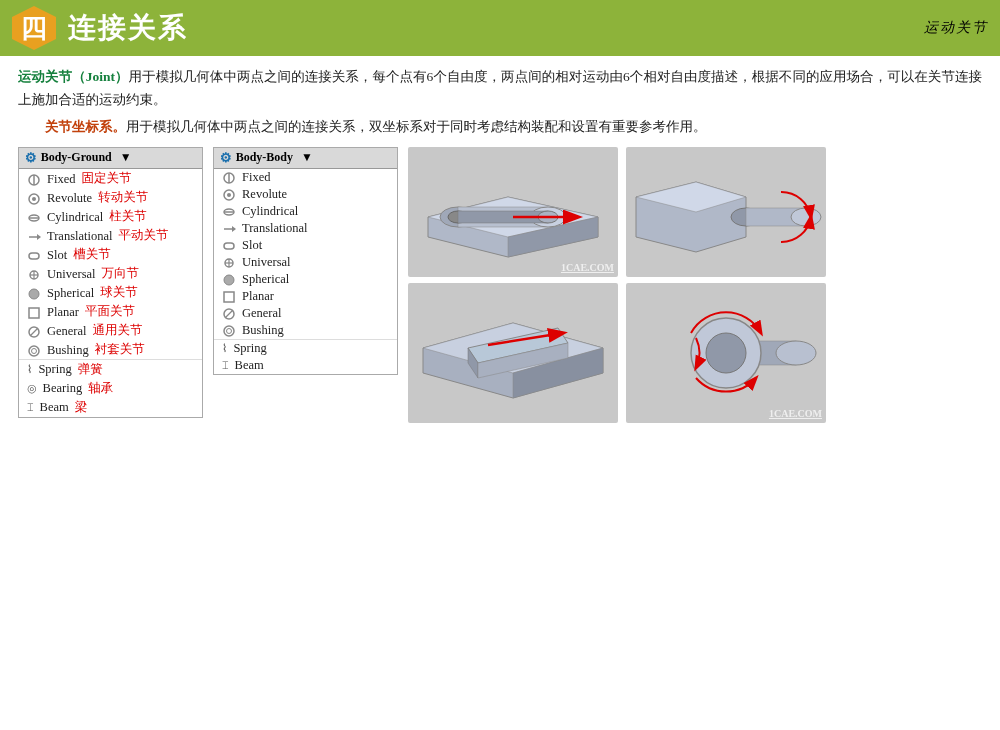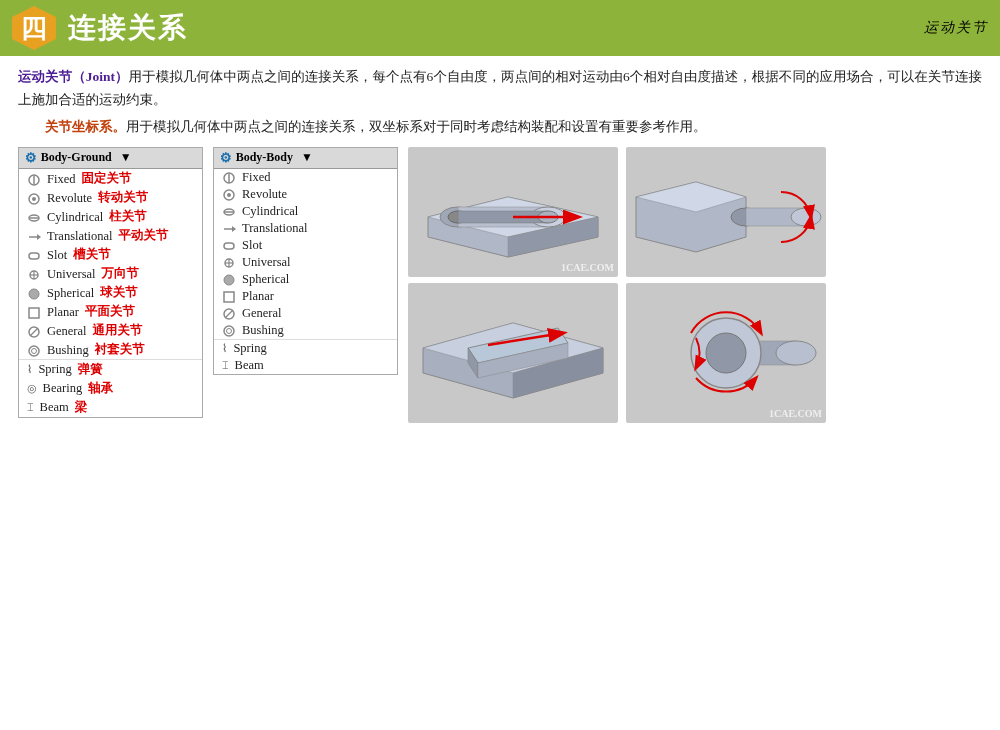--- a/index.html
+++ b/index.html
@@ -64,21 +64,21 @@
     }
 
     .para {
       font-size: 13.5px;
       line-height: 1.7;
       color: #222;
       text-align: justify;
       margin-bottom: 4px;
     }
     .red-bold {
-      color: #4c1d95;
+      color: #15803d;
       font-weight: bold;
     }
     .blue-underline {
       color: #c2410c;
       font-weight: bold;
     }
 
     
     .main-layout {
       display: flex;
@@ -129,21 +129,21 @@
     }
     .item-icon svg {
       width: 14px;
       height: 14px;
     }
     .item-label {
       color: #222;
     }
     .item-label-cn {
       color: #d00;
-      font-weight: bold;
+      font-weight: normal;
     }
     .panel-item.highlighted .item-label,
     .panel-item.highlighted .item-label-cn {
       color: #fff;
     }
     .panel-divider {
       border: none;
       border-top: 1px solid #ddd;
       margin: 0;
     }
@@ -199,20 +199,21 @@
     }
 
     
     .watermark {
       position: absolute;
       bottom: 4px;
       right: 4px;
       font-size: 9px;
       color: rgba(255,255,255,0.7);
       text-align: center;
+      text-decoration: underline;
     }
     .watermark-logo {
       font-size: 10px;
       font-weight: bold;
     }
 
     
     .footer-bar {
       display: flex;
       justify-content: flex-end;

